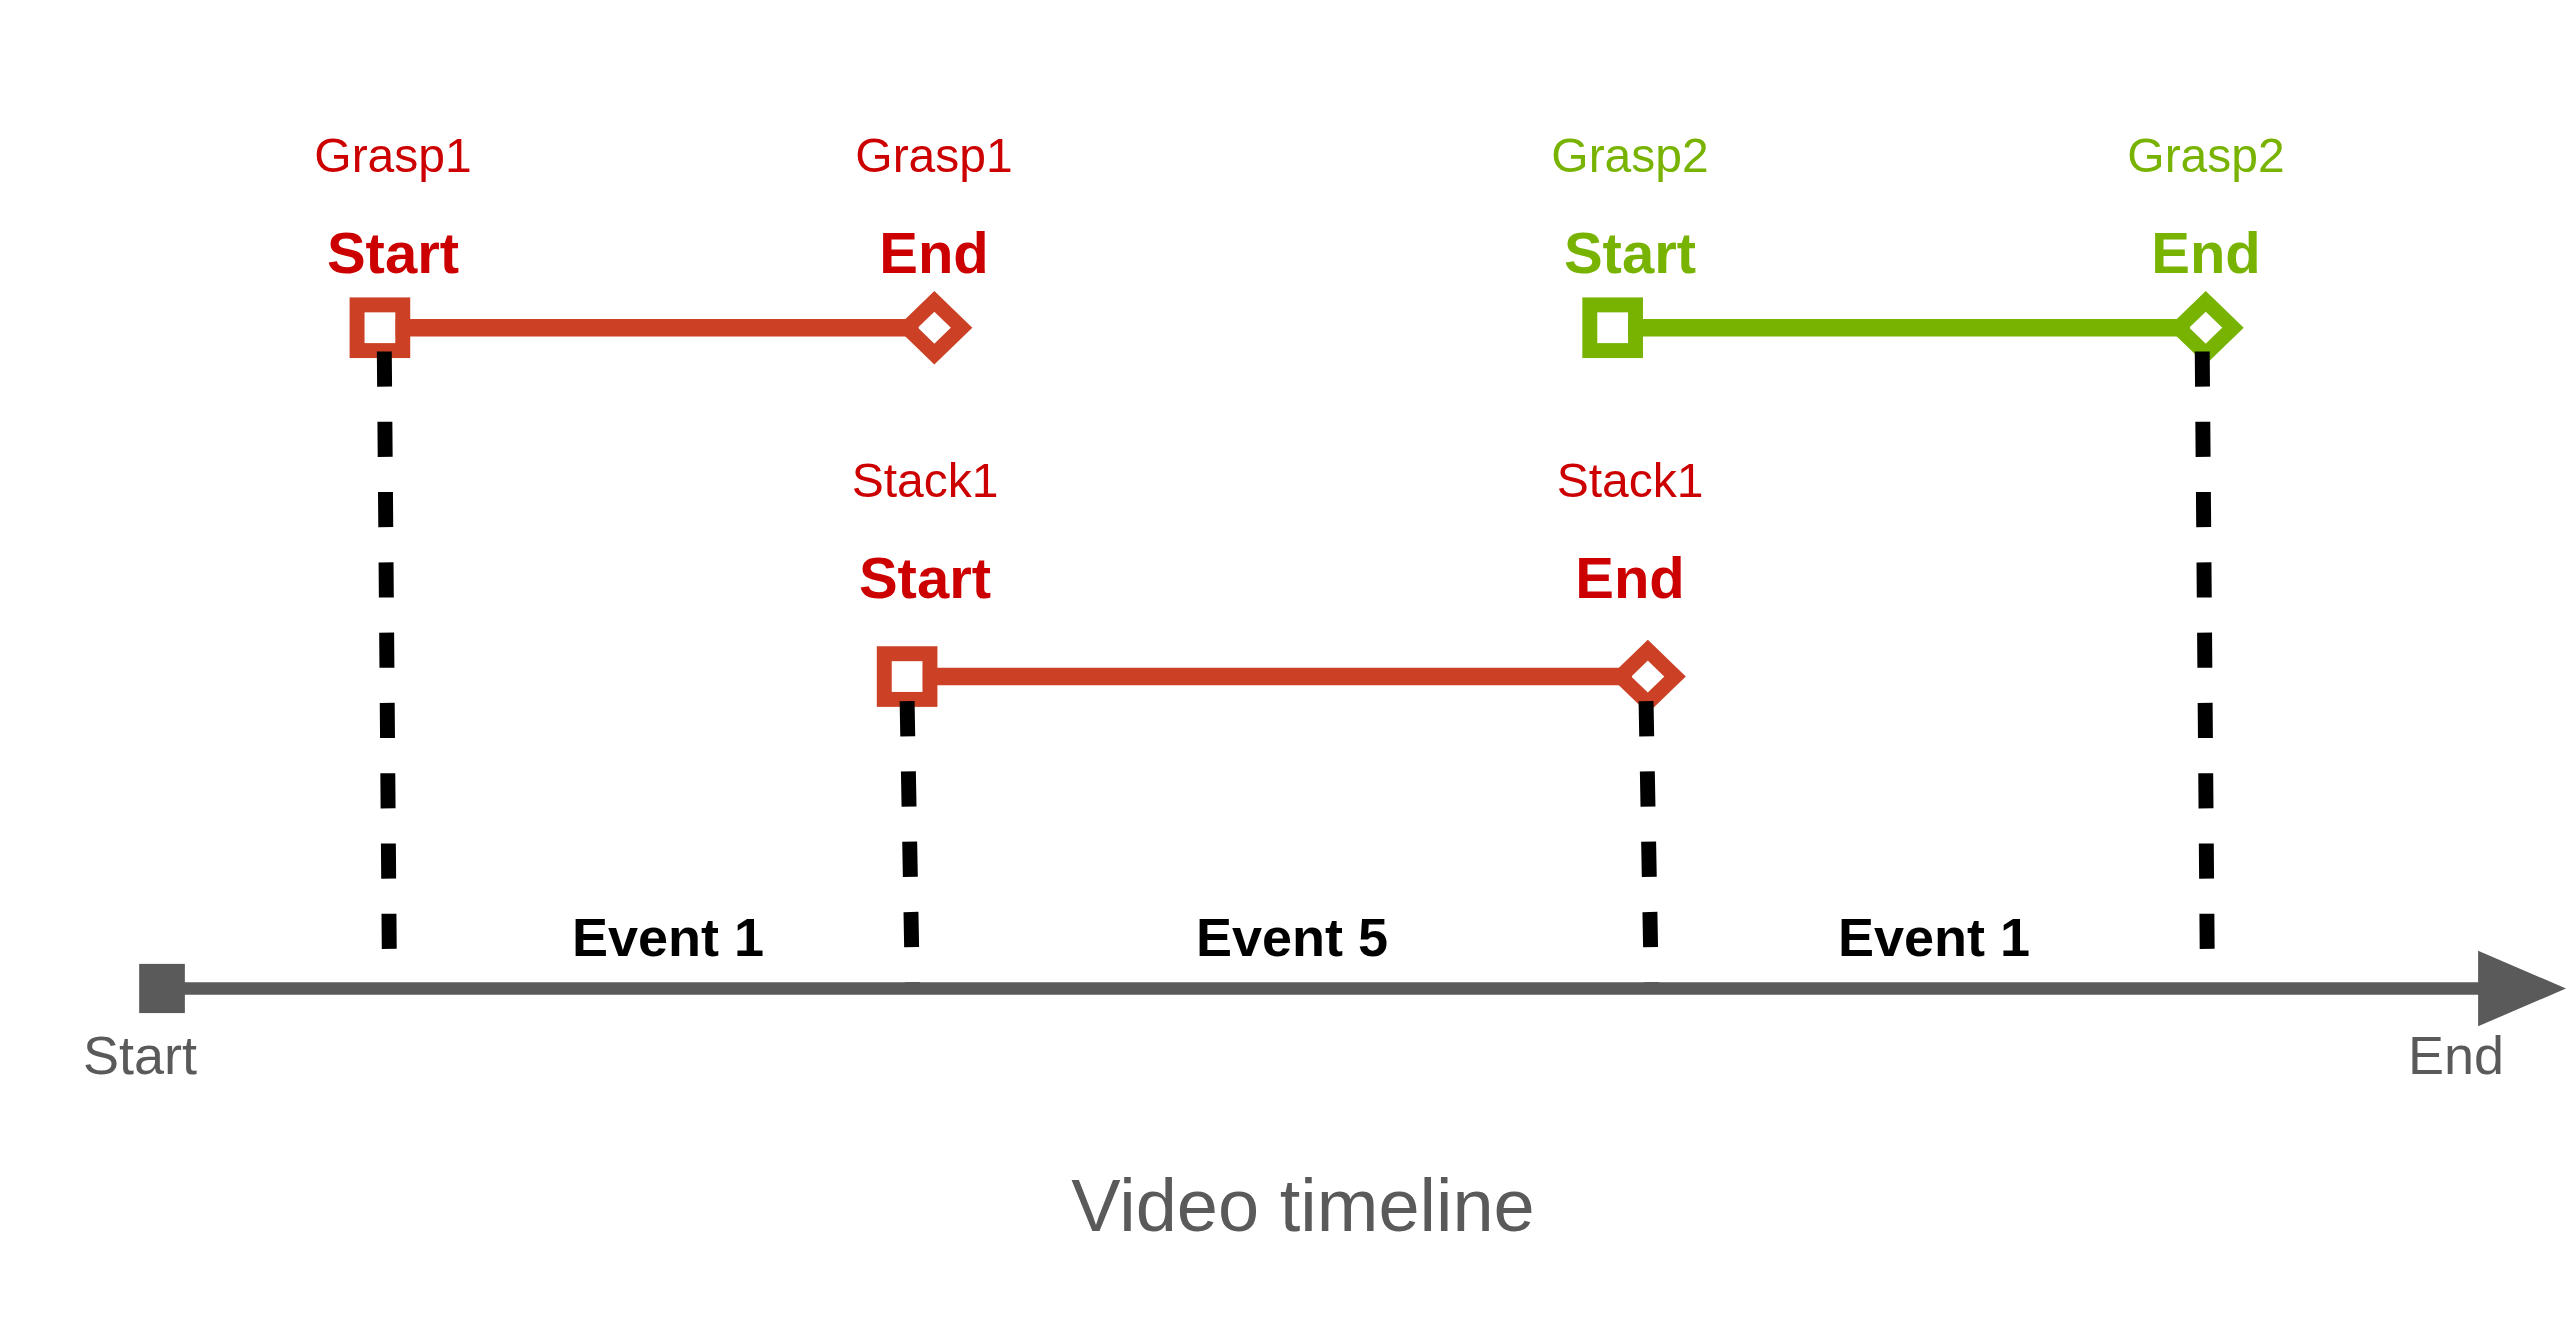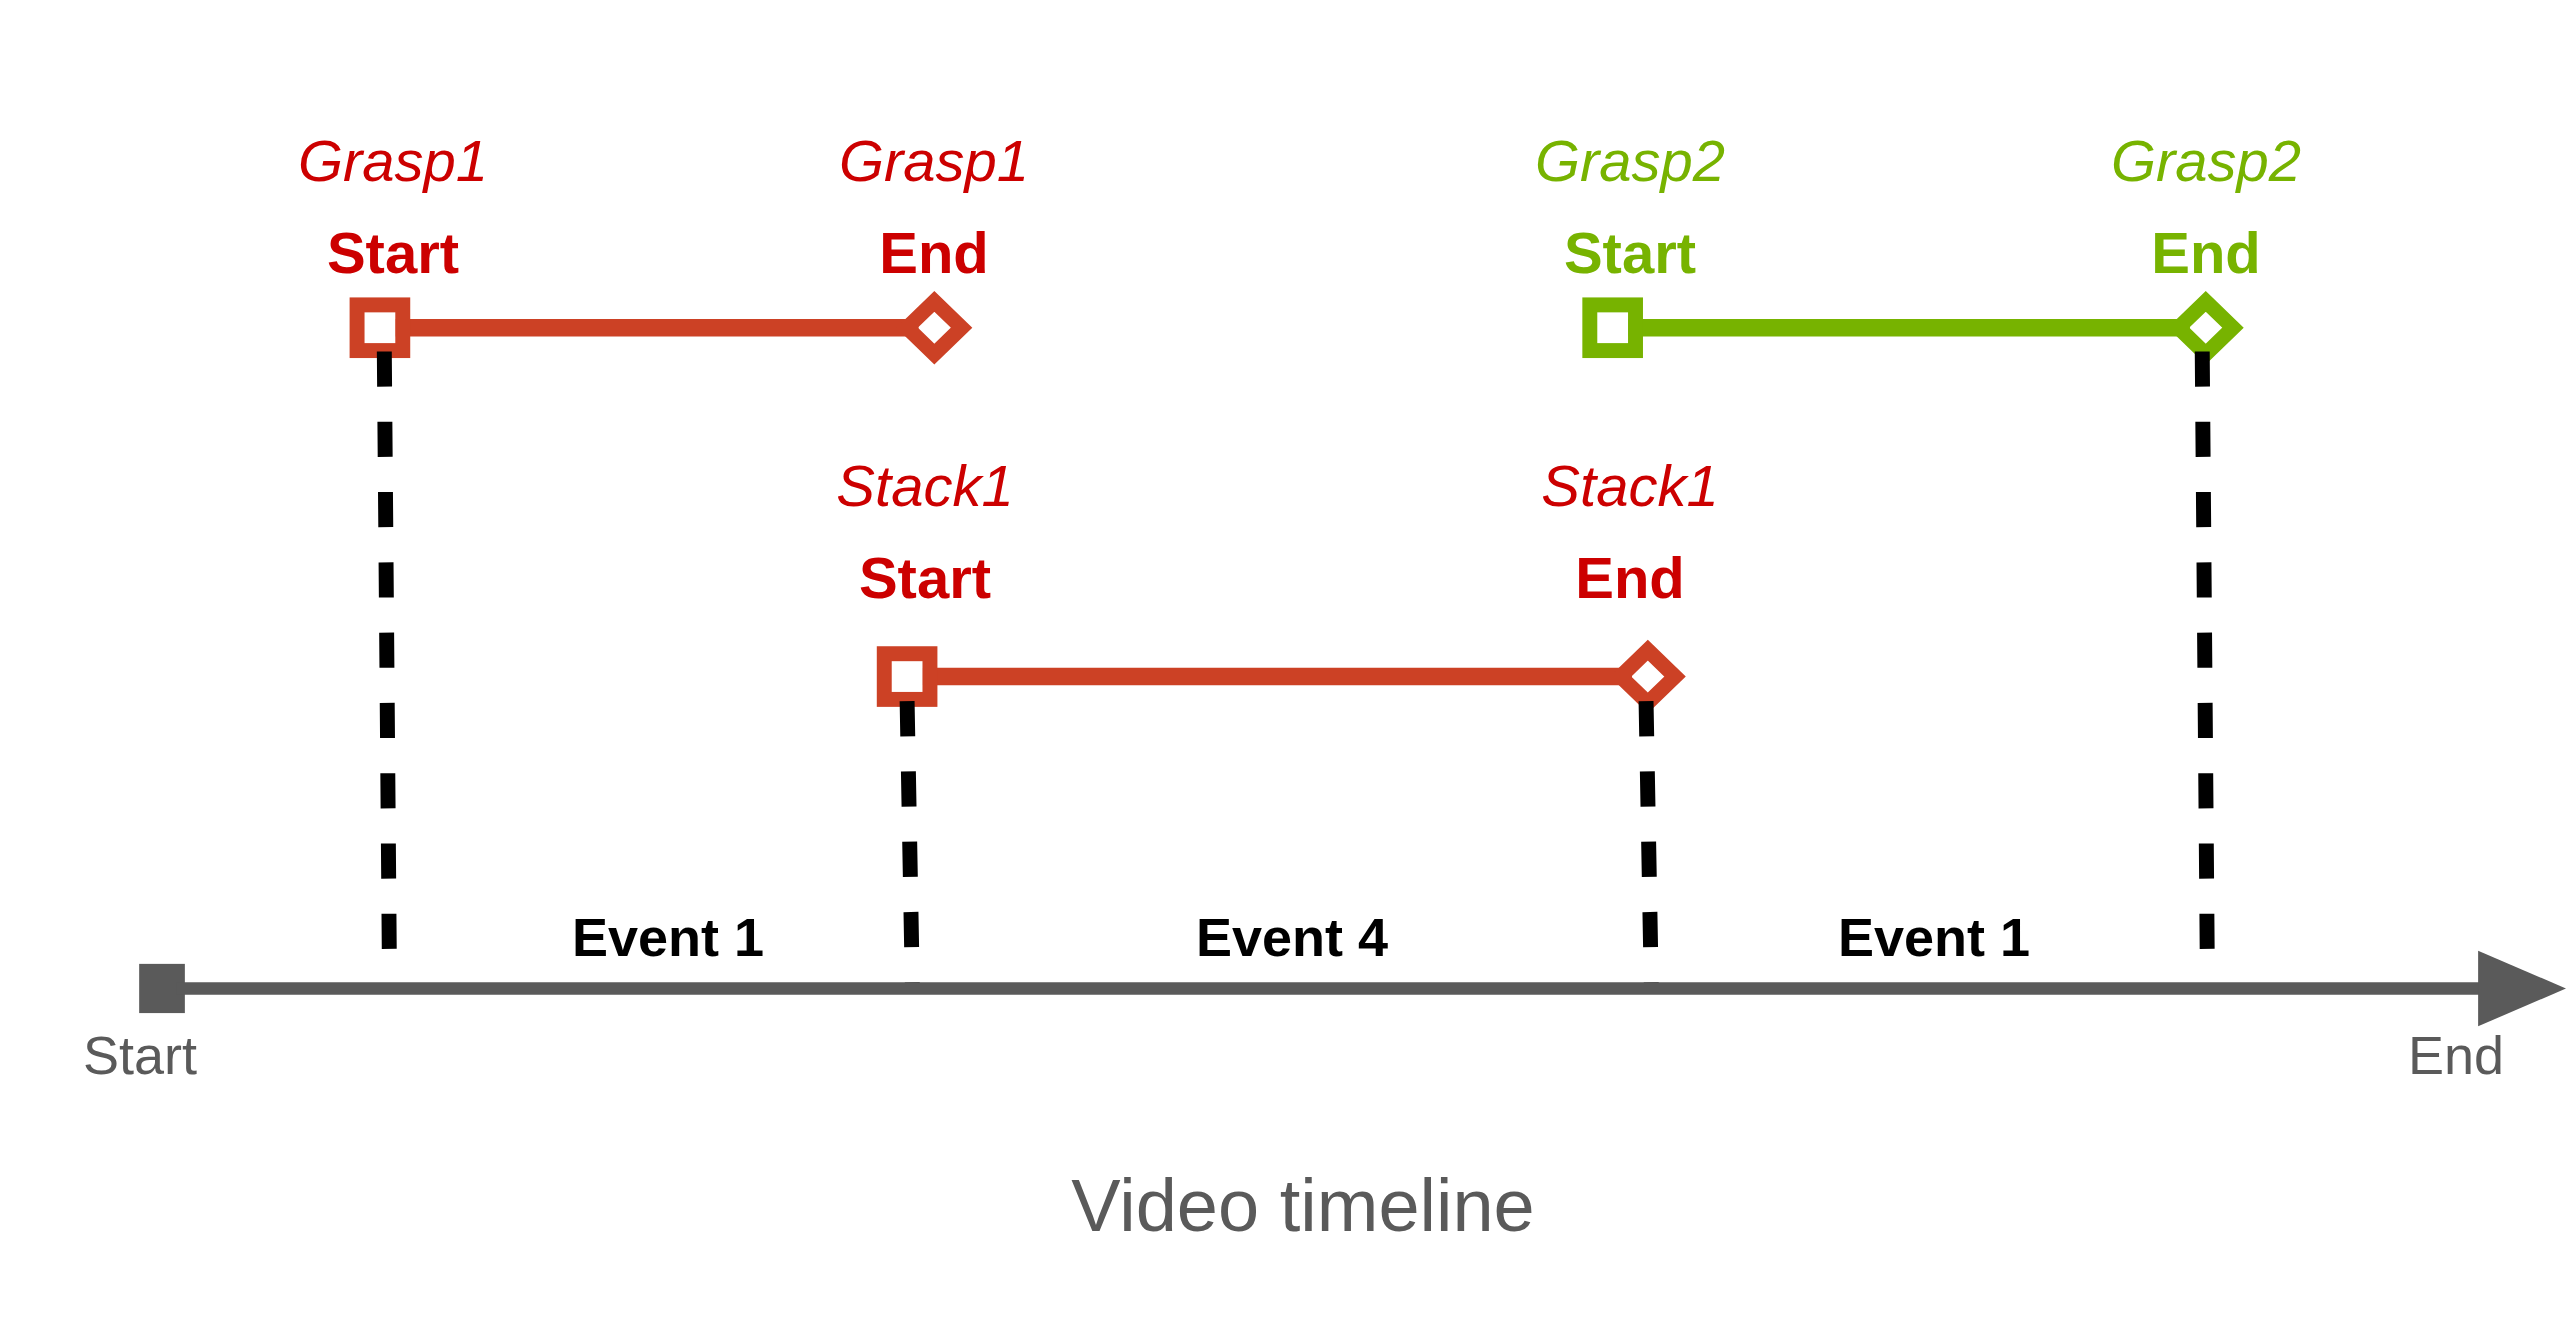--- a/index.html
+++ b/index.html
@@ -25,23 +25,22 @@
     height: 1325px;
   }
   .lbl {
     position: absolute;
     text-align: center;
     white-space: nowrap;
     transform: translateX(-50%);
     line-height: 1.0;
   }
   .lbl-name {
-    font-size: 58px;
+    font-size: 48px;
     font-weight: 400;
-    font-style: italic;
   }
   .lbl-edge {
     font-size: 58px;
     font-weight: 700;
   }
   .event-lbl {
     position: absolute;
     text-align: right;
     white-space: nowrap;
     transform: translateX(-50%);
@@ -123,21 +122,21 @@
   <div class="lbl lbl-name" style="left:2206px; top:132px; color:#77b300;">Grasp2</div>
   <div class="lbl lbl-edge" style="left:2206px; top:224px; color:#77b300;">End</div>
 
   <div class="lbl lbl-name" style="left:925px; top:457px; color:#cc0000;">Stack1</div>
   <div class="lbl lbl-edge" style="left:925px; top:549px; color:#cc0000;">Start</div>
 
   <div class="lbl lbl-name" style="left:1630px; top:457px; color:#cc0000;">Stack1</div>
   <div class="lbl lbl-edge" style="left:1630px; top:549px; color:#cc0000;">End</div>
 
   <div class="event-lbl" style="left:668px; top:910px;">Event 1</div>
-  <div class="event-lbl" style="left:1292px; top:910px;">Event 4</div>
+  <div class="event-lbl" style="left:1292px; top:910px;">Event 5</div>
   <div class="event-lbl" style="left:1934px; top:910px;">Event 1</div>
 
   <div class="axis-end-lbl" style="left:83px; top:1028px;">Start</div>
   <div class="axis-end-lbl" style="left:2408px; top:1028px;">End</div>
 
   <div class="caption" style="top:1169px;padding-left:15px;">Video timeline</div>
 
 </div>
 
 

